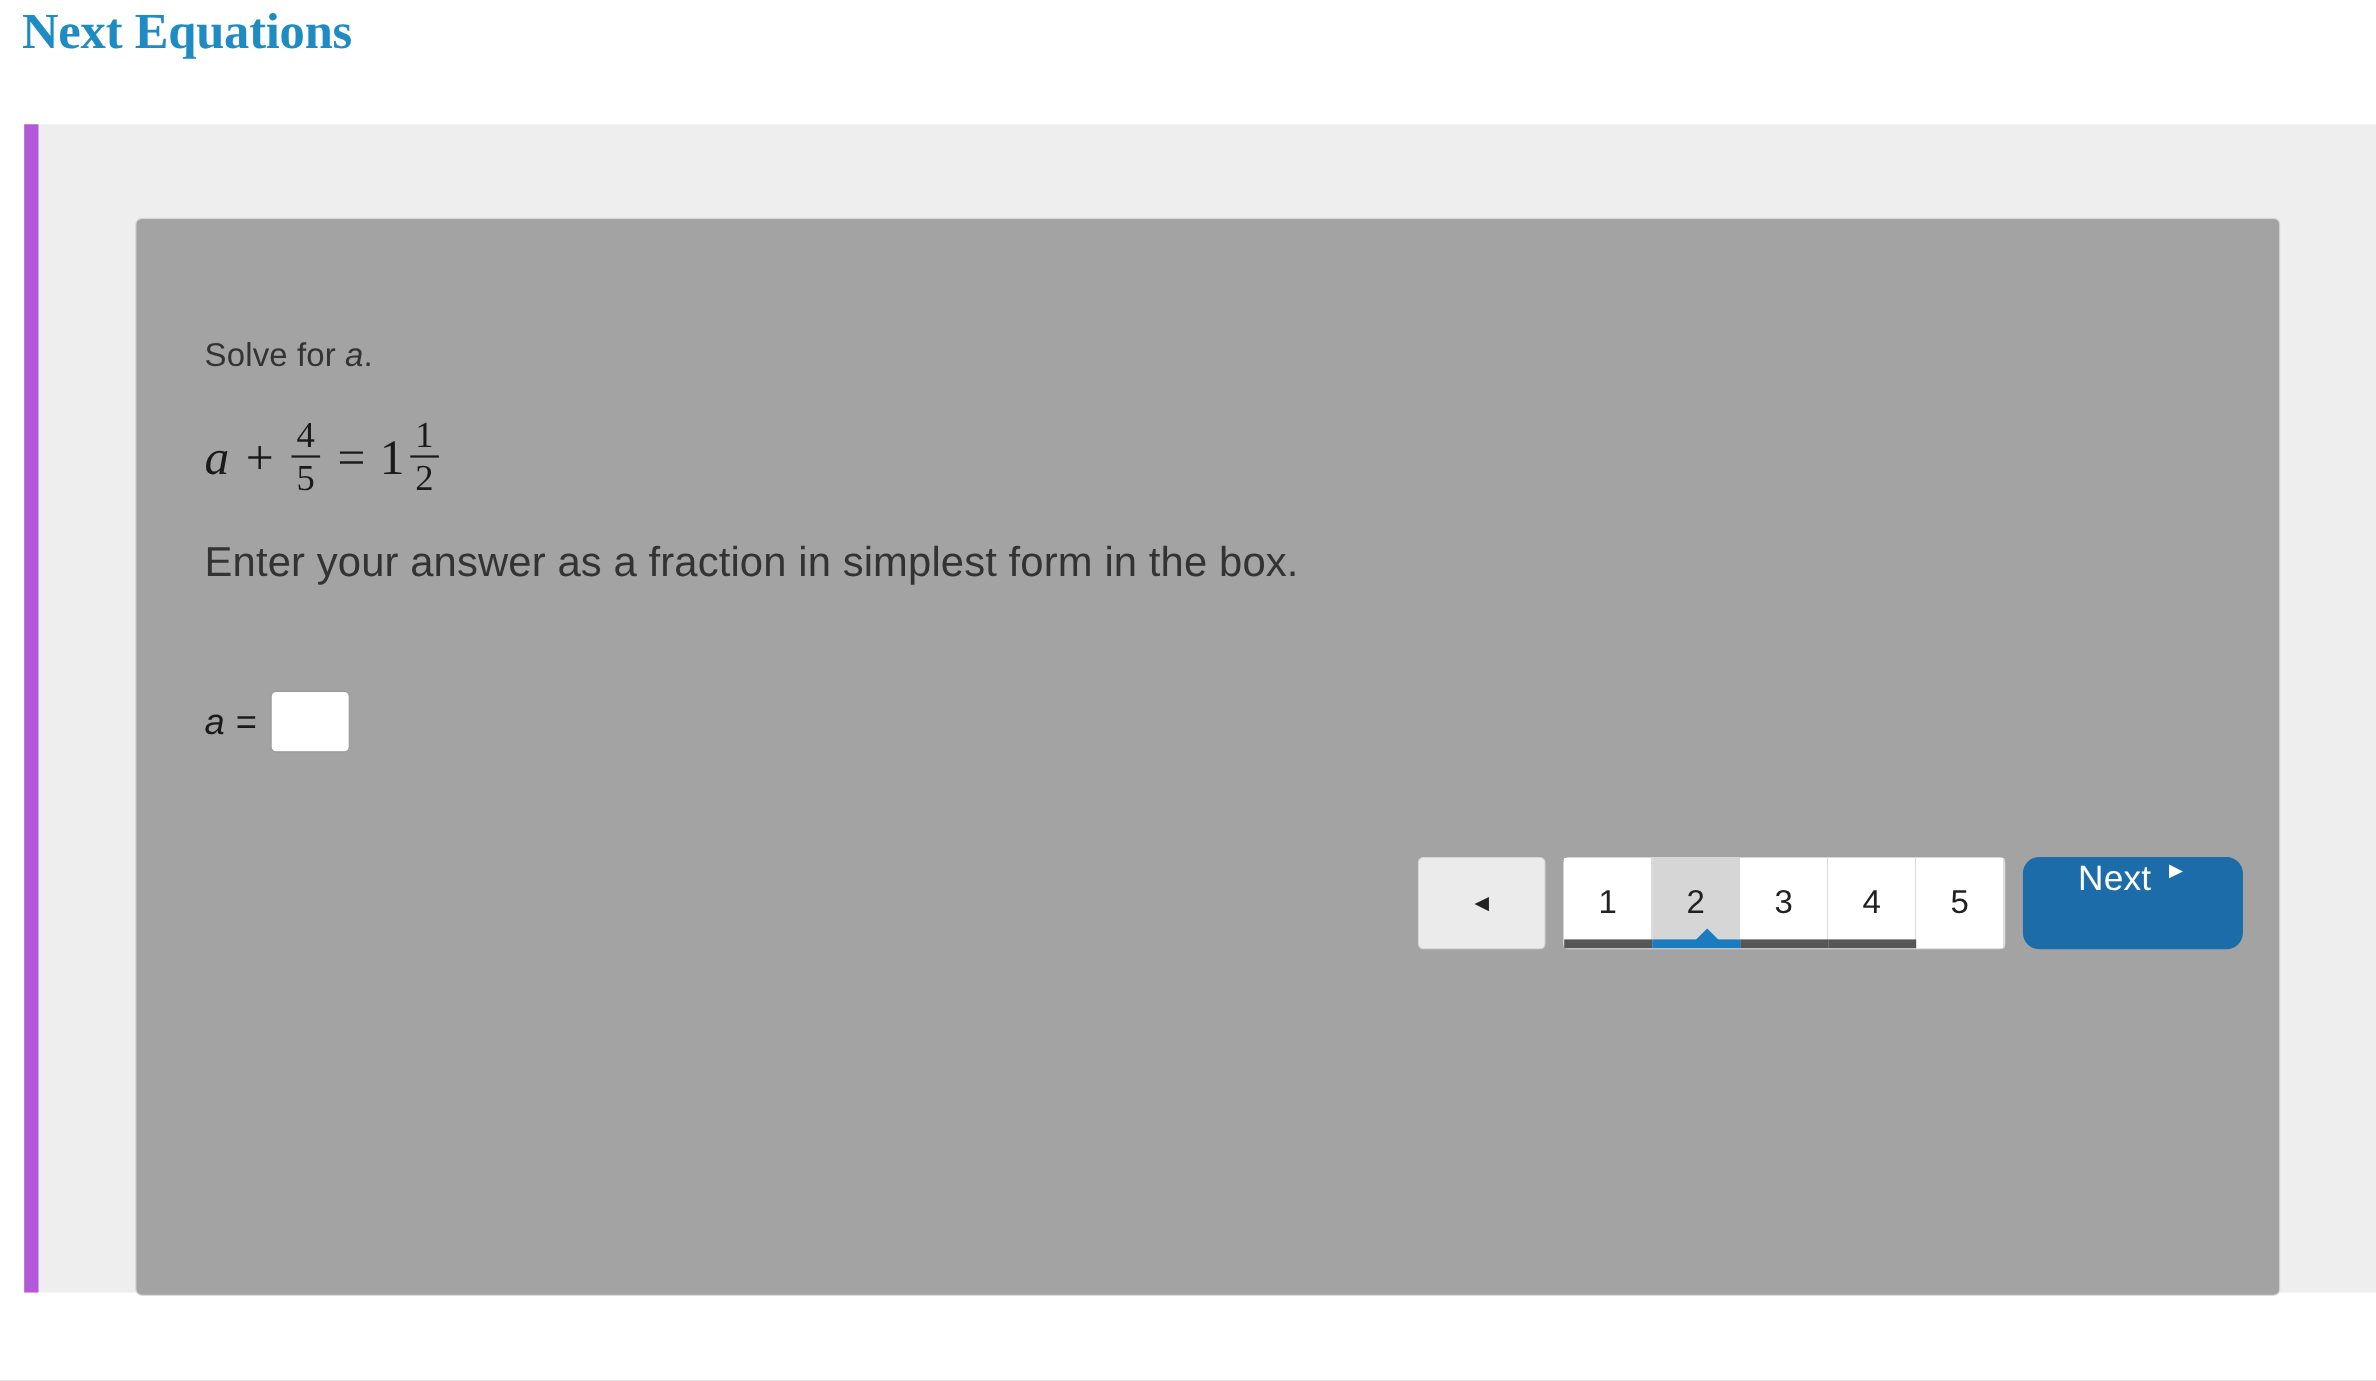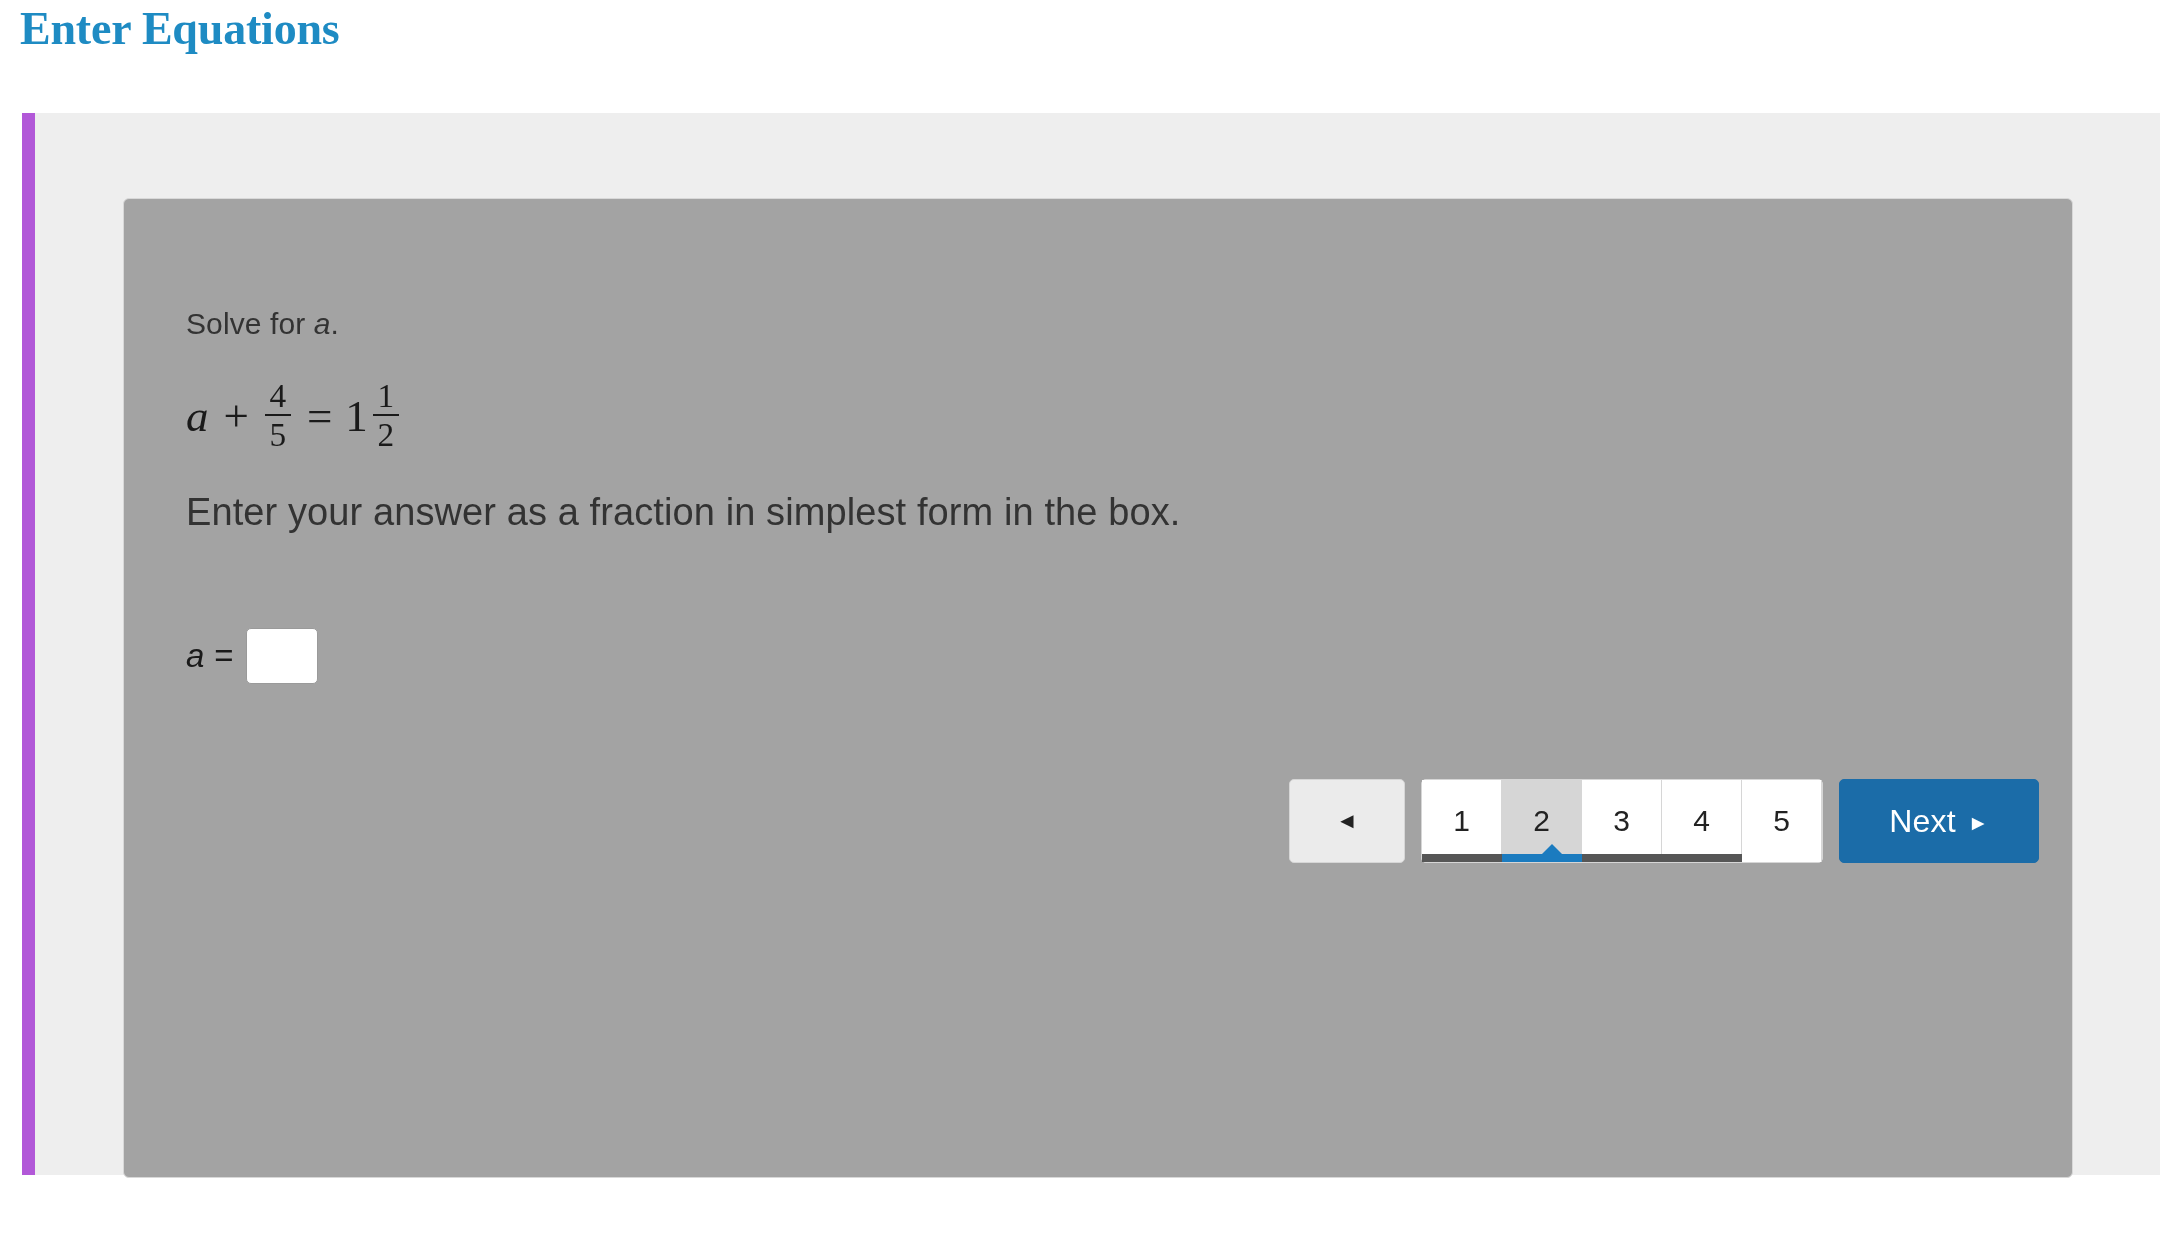--- a/index.html
+++ b/index.html
@@ -255,41 +255,41 @@
     border-left: 11px solid transparent;
     border-right: 11px solid transparent;
     border-bottom: 11px solid #1b7bbf;
   }
   .pg-next {
     margin-left: 16px;
     width: 200px;
     height: 84px;
     background: #1b6ca8;
     border: 1px solid #1b6ca8;
-    border-radius: 5px;
-    box-sizing: border-box;
-    display: flex;
-    align-items: center;
+    border-radius: 15px;
+    box-sizing: border-box;
+    display: flex;
+    align-items: flex-start;
     justify-content: center;
     color: #ffffff;
     font-size: 32px;
     letter-spacing: 0.2px;
   }
   .pg-next .next-arrow {
     font-size: 21px;
     margin-left: 12px;
     line-height: 1;
     position: relative;
     top: 1px;
   }
 </style>
 </head>
 <body>
 
-<div class="page-title">Enter Equations</div>
+<div class="page-title">Next Equations</div>
 
 <div class="activity-panel">
   <div class="panel-accent"></div>
 </div>
 
 <div class="question-card">
   <div class="card-inner">
 
     <div class="prompt-line"><span>Solve for </span><span class="var">a</span><span>.</span></div>
 

